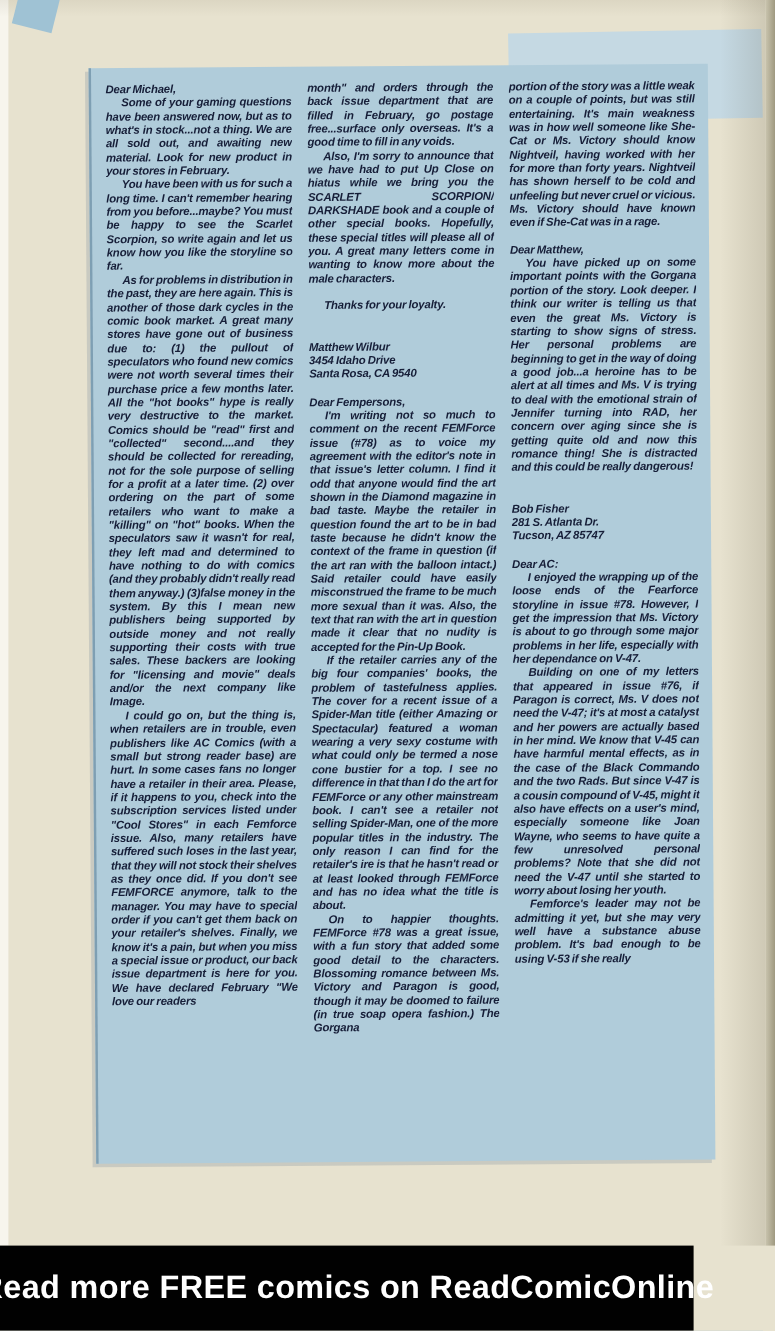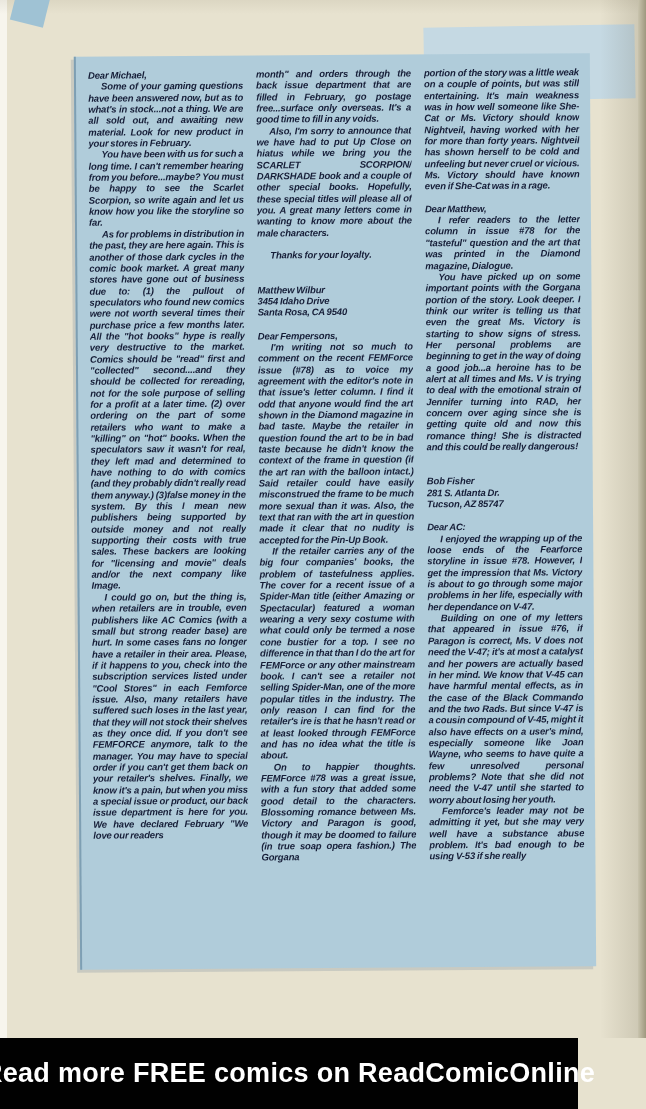--- a/index.html
+++ b/index.html
@@ -81,21 +81,20 @@
       <p class="blk address-line">3454 Idaho Drive</p>
       <p class="blk address-line">Santa Rosa, CA 9540</p>
       <p class="blk salutation">Dear Fempersons,</p>
       <p class="blk paragraph">I'm writing not so much to comment on the recent FEMForce issue (#78) as to voice my agreement with the editor's note in that issue's letter column. I find it odd that anyone would find the art shown in the Diamond magazine in bad taste. Maybe the retailer in question found the art to be in bad taste because he didn't know the context of the frame in question (if the art ran with the balloon intact.) Said retailer could have easily misconstrued the frame to be much more sexual than it was. Also, the text that ran with the art in question made it clear that no nudity is accepted for the Pin-Up Book.</p>
       <p class="blk paragraph">If the retailer carries any of the big four companies' books, the problem of tastefulness applies. The cover for a recent issue of a Spider-Man title (either Amazing or Spectacular) featured a woman wearing a very sexy costume with what could only be termed a nose cone bustier for a top. I see no difference in that than I do the art for FEMForce or any other mainstream book. I can't see a retailer not selling Spider-Man, one of the more popular titles in the industry. The only reason I can find for the retailer's ire is that he hasn't read or at least looked through FEMForce and has no idea what the title is about.</p>
       <p class="blk paragraph">On to happier thoughts. FEMForce #78 was a great issue, with a fun story that added some good detail to the characters. Blossoming romance between Ms. Victory and Paragon is good, though it may be doomed to failure (in true soap opera fashion.) The Gorgana</p>
     </div>
   <div class="letter-col">
       <p class="blk continuation">portion of the story was a little weak on a couple of points, but was still entertaining. It's main weakness was in how well someone like She-Cat or Ms. Victory should know Nightveil, having worked with her for more than forty years. Nightveil has shown herself to be cold and unfeeling but never cruel or vicious. Ms. Victory should have known even if She-Cat was in a rage.</p>
       <p class="blk salutation">Dear Matthew,</p>
-      <p class="blk paragraph">I refer readers to the letter column in issue #78 for the "tasteful" question and the art that was printed in the Diamond magazine, Dialogue.</p>
       <p class="blk paragraph">You have picked up on some important points with the Gorgana portion of the story. Look deeper. I think our writer is telling us that even the great Ms. Victory is starting to show signs of stress. Her personal problems are beginning to get in the way of doing a good job...a heroine has to be alert at all times and Ms. V is trying to deal with the emotional strain of Jennifer turning into RAD, her concern over aging since she is getting quite old and now this romance thing! She is distracted and this could be really dangerous!</p>
       <p class="blk address-line">Bob Fisher</p>
       <p class="blk address-line">281 S. Atlanta Dr.</p>
       <p class="blk address-line">Tucson, AZ 85747</p>
       <p class="blk salutation">Dear AC:</p>
       <p class="blk paragraph">I enjoyed the wrapping up of the loose ends of the Fearforce storyline in issue #78. However, I get the impression that Ms. Victory is about to go through some major problems in her life, especially with her dependance on V-47.</p>
       <p class="blk paragraph">Building on one of my letters that appeared in issue #76, if Paragon is correct, Ms. V does not need the V-47; it's at most a catalyst and her powers are actually based in her mind. We know that V-45 can have harmful mental effects, as in the case of the Black Commando and the two Rads. But since V-47 is a cousin compound of V-45, might it also have effects on a user's mind, especially someone like Joan Wayne, who seems to have quite a few unresolved personal problems? Note that she did not need the V-47 until she started to worry about losing her youth.</p>
       <p class="blk paragraph">Femforce's leader may not be admitting it yet, but she may very well have a substance abuse problem. It's bad enough to be using V-53 if she really</p>
     </div>
 </div>

